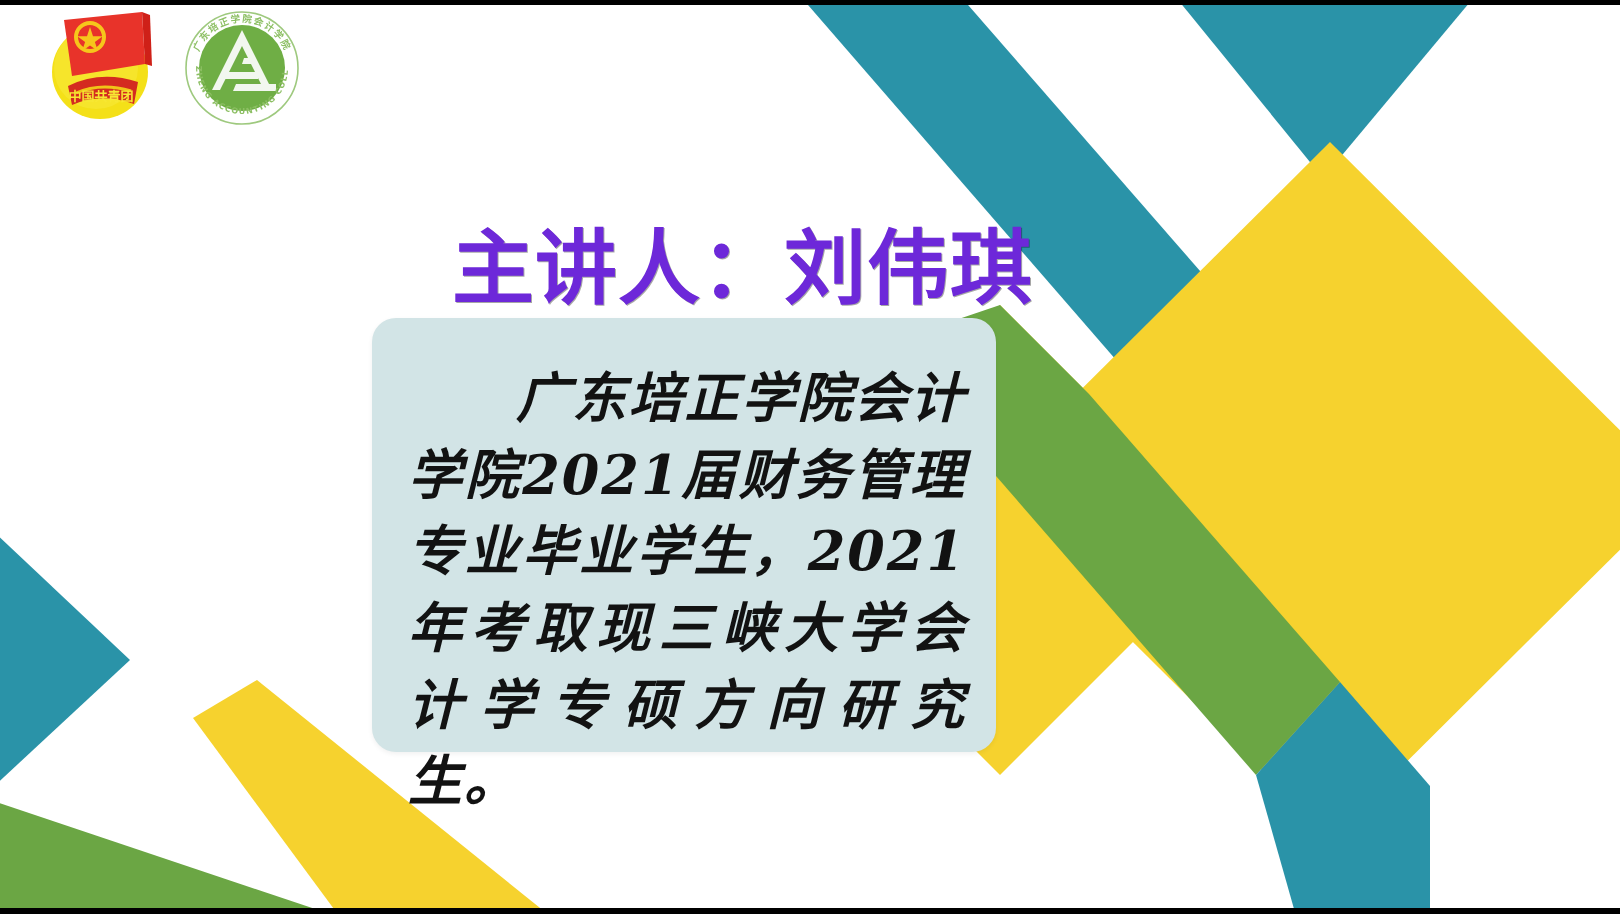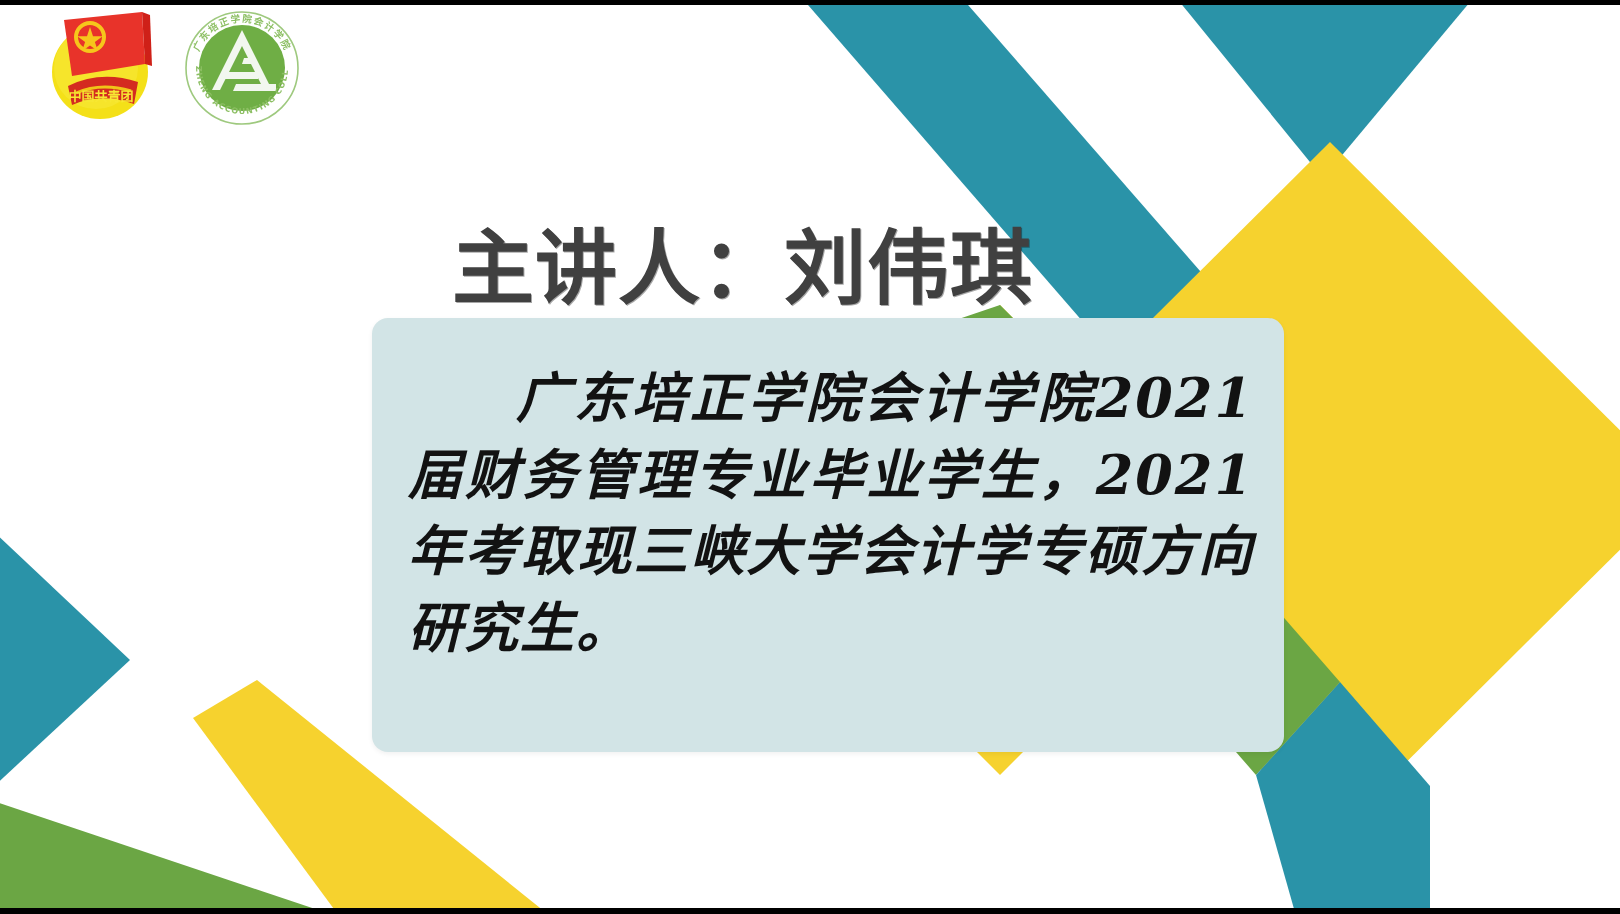--- a/index.html
+++ b/index.html
@@ -53,34 +53,34 @@
   .title {
     position: absolute;
     left: 452px;
     top: 226px;
     z-index: 25;
     font-family: "DejaVu Sans", "Liberation Sans", sans-serif;
     font-weight: 700;
     font-size: 82px;
     line-height: 1.04;
     letter-spacing: 1px;
-    color: #404040;
+    color: #6d28d9;
     white-space: nowrap;
     text-shadow: 1px 1px 0 rgba(0,0,0,0.35);
   }
 
   
   .card {
     position: absolute;
     left: 372px;
     top: 318px;
-    width: 912px;
+    width: 624px;
     height: 434px;
     background: #d2e4e6;
-    border-radius: 16px;
+    border-radius: 24px;
     box-shadow: 0 2px 5px rgba(0,0,0,0.06);
     z-index: 22;
   }
   .card-text {
     position: absolute;
     left: 36px;
     top: 42px;
     right: 30px;
     font-family: "DejaVu Serif", "Liberation Serif", serif;
     font-size: 54px;

